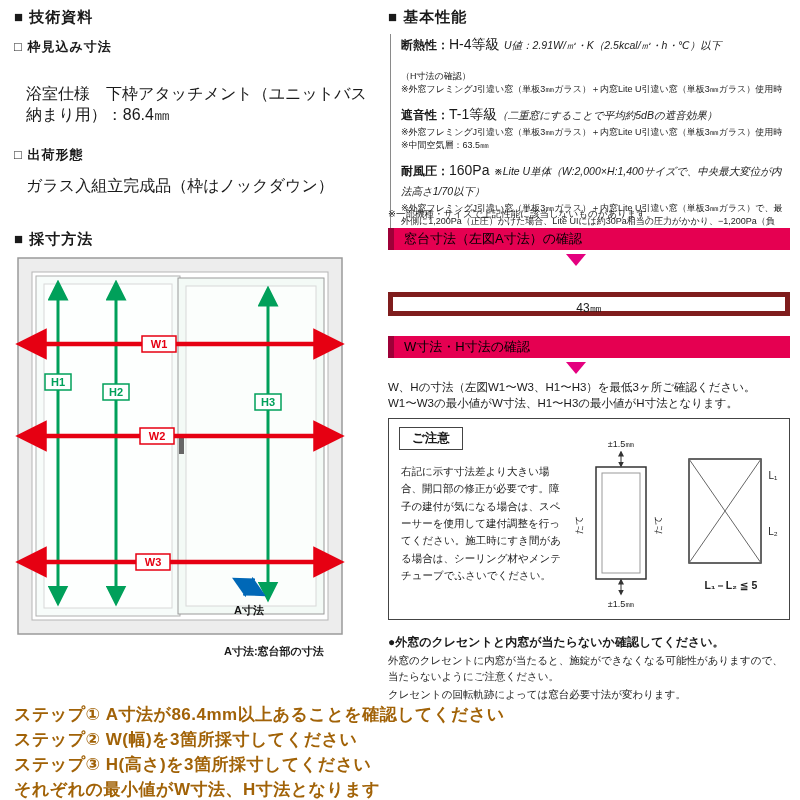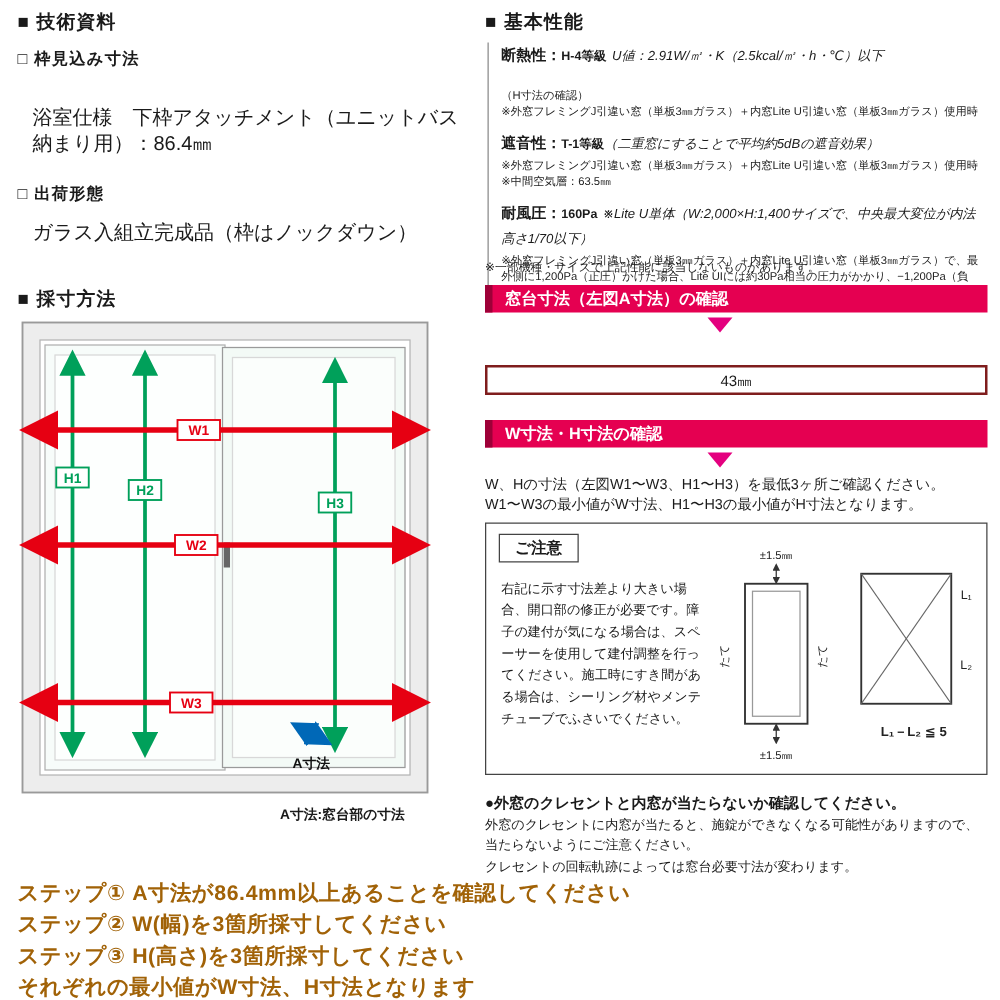--- a/index.html
+++ b/index.html
@@ -9,33 +9,33 @@
   .abs { position:absolute; }
 
   .sec-title { font-size:15px; font-weight:bold; letter-spacing:1px; }
   .sub-title { font-size:13px; font-weight:bold; letter-spacing:1px; }
   .body-sm   { font-size:16px; }
 
   .perf-wrap { position:absolute; left:390px; top:34px; width:400px; border-left:1px solid #8a8a8a; padding-left:10px; }
   .perf-row  { margin-bottom:7px; }
   .perf-main { line-height:1.25; }
   .perf-label { font-size:12px; font-weight:bold; }
-  .perf-grade { font-size:10px; font-weight:bold; }
+  .perf-grade { font-size:14px; font-weight:normal; }
   .perf-detail { font-size:10.5px;font-style:italic; }
   .perf-note { font-size:9px; color:#222; white-space:pre-line; line-height:1.5; margin-top:2px; }
   .perf-sub  { font-size:9px; color:#222; }
   .footnote  { font-size:9.5px; }
 
-  .banner { position:absolute; left:388px; width:402px; height:22px; background:#e50051; color:#ffffff;
-            font-size:13px; font-weight:bold; line-height:22px; padding-left:16px; }
+  .banner { position:absolute; left:388px; width:402px; height:22px; background:#e50051; color:#000000;
+            font-size:13px; font-weight:normal; line-height:22px; padding-left:16px; }
   .banner::before { content:""; position:absolute; left:0; top:0; width:6px; height:22px; background:#9e0038; }
   .tri { position:absolute; width:0; height:0; border-left:10px solid transparent; border-right:10px solid transparent; border-top:12px solid #e4007f; }
 
   .instr { position:absolute; font-size:11.5px; }
-  .field { position:absolute; border:2px solid #7f1d1d; background:#fff; text-align:center; font-size:12px; line-height:22px; }
+  .field { position:absolute; border:5px solid #7f1d1d; background:#fff; text-align:center; font-size:12px; line-height:22px; }
 
   .caution-box   { position:absolute; border:1.5px solid #444; background:#fff; }
   .caution-title { display:inline-block; border:1.5px solid #444; font-weight:bold; font-size:12.5px; padding:2px 12px; }
   .caution-body  { position:absolute; font-size:10.5px; line-height:1.65; }
 
   .crescent-title { position:absolute; font-size:12px; font-weight:bold; }
   .crescent-body  { position:absolute; font-size:10.5px; line-height:1.55; }
 
   .steps { position:absolute; left:14px; top:702px; }
   .step-line { font-size:17px; font-weight:bold; color:#a16207; line-height:25px; letter-spacing:0.5px; }

